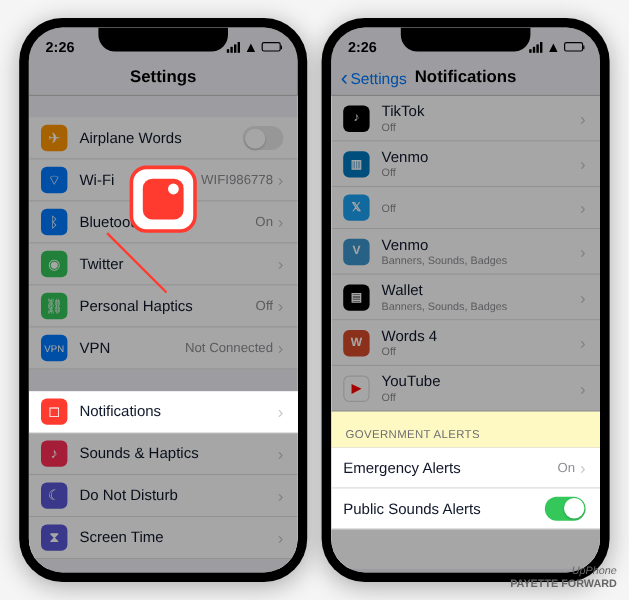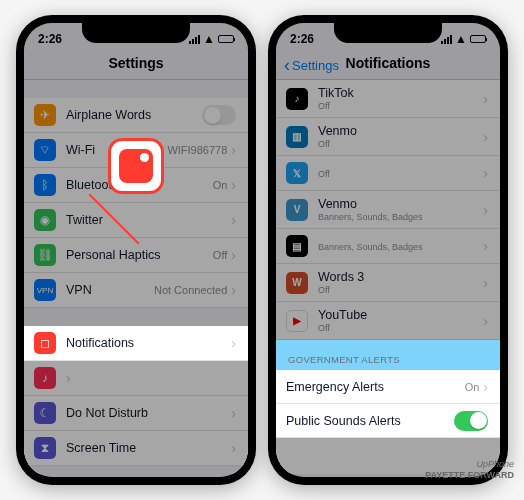--- a/index.html
+++ b/index.html
@@ -25,28 +25,28 @@
 .icon{width:22px;height:22px;border-radius:5px;margin-right:10px;display:flex;align-items:center;justify-content:center;font-size:12px;color:#fff;flex-shrink:0}
 .app-icon{width:22px;height:22px;border-radius:5px;margin-right:10px;display:flex;align-items:center;justify-content:center;font-size:10px;font-weight:700;color:#fff;flex-shrink:0}
 .label{flex:1;color:#0f172a}
 .sublabel{font-size:9px;color:#8e8e93;margin-top:1px}
 .detail{color:#8e8e93;font-size:11px;margin-right:4px}
 .chev{color:#c7c7cc;font-size:14px}
 .toggle{width:34px;height:20px;background:#34c759;border-radius:10px;position:relative}
 .toggle::after{content:"";position:absolute;width:17px;height:17px;background:#fff;border-radius:50%;top:1.5px;right:1.5px;box-shadow:0 1px 2px rgba(0,0,0,.2)}
 .toggle.off{background:#e9e9ea}
 .toggle.off::after{right:auto;left:1.5px}
-.section-header{font-size:9.5px;color:#6d6d72;padding:14px 12px 5px;background:#7dd3fc;text-transform:uppercase;letter-spacing:.3px}
+.section-header{font-size:9.5px;color:#6d6d72;padding:14px 12px 5px;background:#fef9c3;text-transform:uppercase;letter-spacing:.3px}
 .highlight-float{position:absolute;top:115px;left:50%;transform:translateX(-50%);width:56px;height:56px;background:#fff;border:3px solid #ff3b30;border-radius:14px;z-index:60;display:flex;align-items:center;justify-content:center}
 .highlight-float .hicon{width:34px;height:34px;border-radius:8px;background:#ff3b30;position:relative}
 .highlight-float .hicon::after{content:"";position:absolute;width:9px;height:9px;border-radius:50%;background:#fff;top:4px;right:4px}
 .floatline{position:absolute;width:70px;height:2px;background:#ff3b30;top:195px;left:55px;transform:rotate(45deg);z-index:59}
 .highlight-row{position:relative;z-index:55;background:#fff}
 .gov-section{position:relative;z-index:55}
-.watermark{position:absolute;bottom:19px;right:10px;font-size:9px;color:#666;font-style:italic;z-index:200;text-align:right;line-height:1.2}
+.watermark{position:absolute;bottom:8px;right:10px;font-size:9px;color:#666;font-style:italic;z-index:200;text-align:right;line-height:1.2}
 .watermark b{font-style:normal;display:block}
 </style>
 </head>
 <body>
 
 <div class="phone">
   <div class="screen">
     <div class="notch"></div>
     <div class="dim"></div>
 
@@ -106,20 +106,21 @@
       </div>
 
       <div class="section-gap"></div>
       <div class="row highlight-row">
         <div class="icon" style="background:#ff3b30">◻</div>
         <div class="label">Notifications</div>
         <div class="chev">›</div>
       </div>
       <div class="row">
         <div class="icon" style="background:#ff2d55">♪</div>
+        <div class="label">Sounds &amp; Haptics</div>
         <div class="chev">›</div>
       </div>
       <div class="row">
         <div class="icon" style="background:#5856d6">☾</div>
         <div class="label">Do Not Disturb</div>
         <div class="chev">›</div>
       </div>
       <div class="row">
         <div class="icon" style="background:#5856d6">⧗</div>
         <div class="label">Screen Time</div>
@@ -189,28 +190,29 @@
         <div class="app-icon" style="background:#3d95ce">V</div>
         <div style="flex:1">
           <div class="label">Venmo</div>
           <div class="sublabel">Banners, Sounds, Badges</div>
         </div>
         <div class="chev">›</div>
       </div>
       <div class="row">
         <div class="app-icon" style="background:#000">▤</div>
         <div style="flex:1">
+          <div class="label">Wallet</div>
           <div class="sublabel">Banners, Sounds, Badges</div>
         </div>
         <div class="chev">›</div>
       </div>
       <div class="row">
         <div class="app-icon" style="background:#d64b2a">W</div>
         <div style="flex:1">
-          <div class="label">Words 3</div>
+          <div class="label">Words 4</div>
           <div class="sublabel">Off</div>
         </div>
         <div class="chev">›</div>
       </div>
       <div class="row">
         <div class="app-icon" style="background:#fff;color:#ff0000;border:.5px solid #ddd">▶</div>
         <div style="flex:1">
           <div class="label">YouTube</div>
           <div class="sublabel">Off</div>
         </div>

